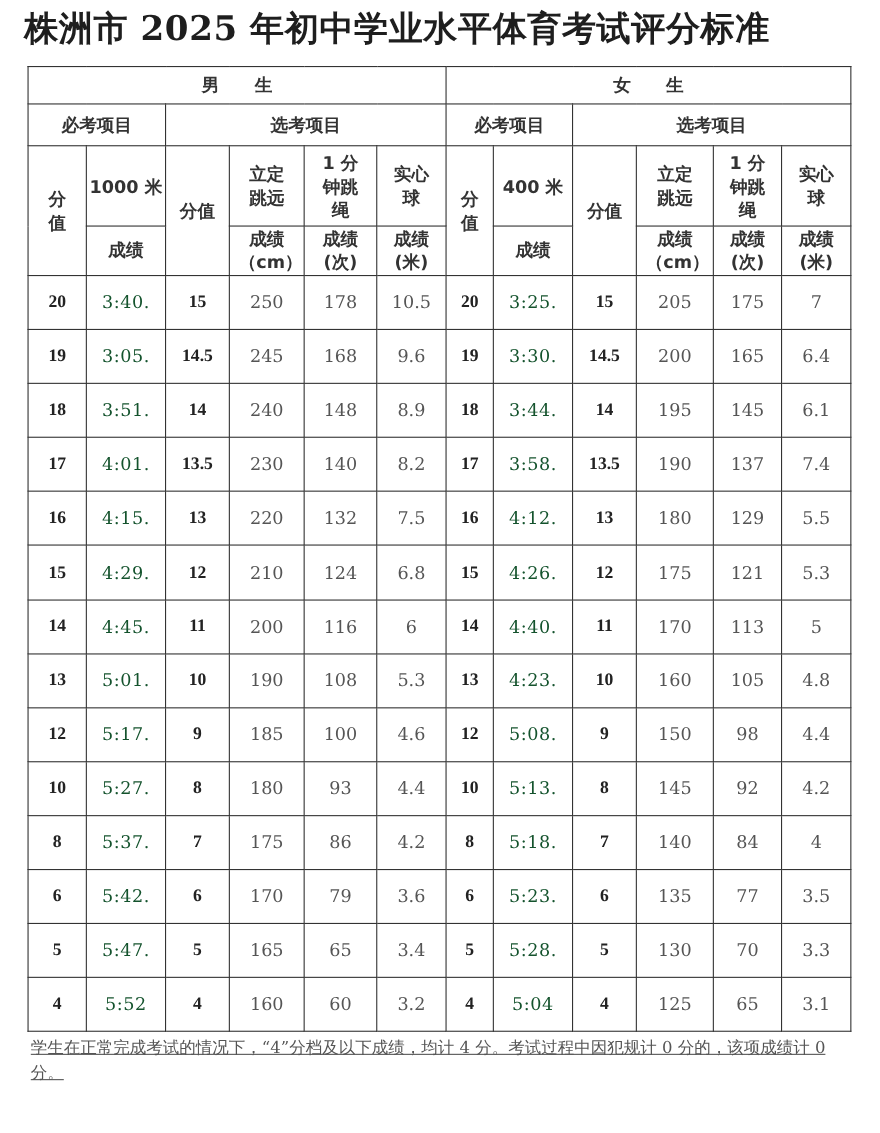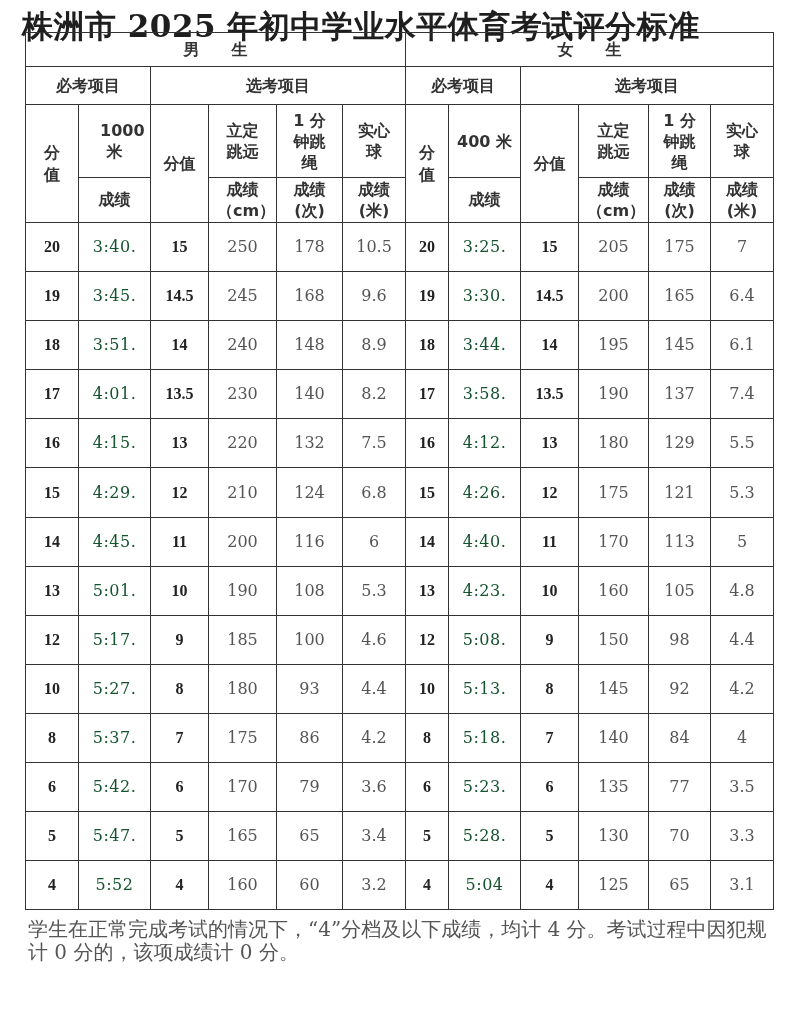--- a/index.html
+++ b/index.html
@@ -8,38 +8,38 @@
       font-family: "DejaVu Serif", "Liberation Serif", serif;
       color: #2b2b2b;
     }
     .title {
       position: absolute; left: 22px; top: 6px; width: 760px; height: 40px;
       font-family: "DejaVu Serif", "Liberation Serif", serif;
       font-weight: bold; font-size: 31px; line-height: 40px; letter-spacing: 0.5px;
       color: #1e1e1e; white-space: nowrap;
     }
     table.scores {
-      position: absolute; left: 25px; top: 32px;
+      position: absolute; left: 25px; top: 60px;
       border-collapse: collapse; table-layout: fixed;
       width: 748px;
     }
     table.scores td {
       border: 1.6px solid #333;
       text-align: center; vertical-align: middle;
       padding: 0; font-size: 16px; line-height: 22px;
     }
     .hdr { font-family: "DejaVu Sans", "Liberation Sans", sans-serif; font-weight: bold; font-size: 16px; color: #333; }
     .hdr-sm { font-family: "DejaVu Sans", "Liberation Sans", sans-serif; font-weight: bold; font-size: 15px; line-height: 21px !important; color: #333; }
     .score { font-weight: bold; color: #222; font-family: Liberation Serif, serif; }
     .val { color: #555; font-family: "DejaVu Serif", "Liberation Serif", serif; }
     .run { color: #14532d; letter-spacing: 0.5px; }
     .note {
-      position: absolute; left: 28px; top: 918px; width: 750px;
+      position: absolute; left: 28px; top: 941px; width: 750px;
       font-family: "DejaVu Serif", "Liberation Serif", serif;
-      font-size: 20px; line-height: 23px; color: #555;
+      font-size: 15px; line-height: 23px; color: #555; text-decoration: underline;
     }
   </style>
 </head>
 <body>
 
 <div class="title">株洲市 2025 年初中学业水平体育考试评分标准</div>
 
 <table class="scores">
   <colgroup>
     <col style="width:53px">
@@ -61,21 +61,21 @@
       <td colspan="6" class="hdr">女　　生</td>
     </tr>
     <tr style="height:38px">
       <td colspan="2" class="hdr">必考项目</td>
       <td colspan="4" class="hdr">选考项目</td>
       <td colspan="2" class="hdr">必考项目</td>
       <td colspan="4" class="hdr">选考项目</td>
     </tr>
     <tr style="height:73px">
       <td rowspan="2" class="hdr"><span>分</span><br><span>值</span></td>
-      <td class="hdr-sm" style="padding:0 21px">1000 米</td>
+      <td class="hdr-sm" style="padding:0 2px">1000 米</td>
       <td rowspan="2" class="hdr">分值</td>
       <td class="hdr-sm" style="padding:0 16px">立定跳远</td>
       <td class="hdr-sm" style="padding:0 14px">1 分钟跳绳</td>
       <td class="hdr-sm" style="padding:0 14px">实心球</td>
       <td rowspan="2" class="hdr"><span>分</span><br><span>值</span></td>
       <td class="hdr-sm">400 米</td>
       <td rowspan="2" class="hdr">分值</td>
       <td class="hdr-sm" style="padding:0 17px">立定跳远</td>
       <td class="hdr-sm" style="padding:0 12px">1 分钟跳绳</td>
       <td class="hdr-sm" style="padding:0 14px">实心球</td>
@@ -101,21 +101,21 @@
         <td class="val">10.5</td>
         <td class="score">20</td>
         <td class="val run">3:25.</td>
         <td class="score">15</td>
         <td class="val">205</td>
         <td class="val">175</td>
         <td class="val">7</td>
       </tr>
       <tr style="height: 49.1px;">
         <td class="score">19</td>
-        <td class="val run">3:45.</td>
+        <td class="val run">3:05.</td>
         <td class="score">14.5</td>
         <td class="val">245</td>
         <td class="val">168</td>
         <td class="val">9.6</td>
         <td class="score">19</td>
         <td class="val run">3:30.</td>
         <td class="score">14.5</td>
         <td class="val">200</td>
         <td class="val">165</td>
         <td class="val">6.4</td>

